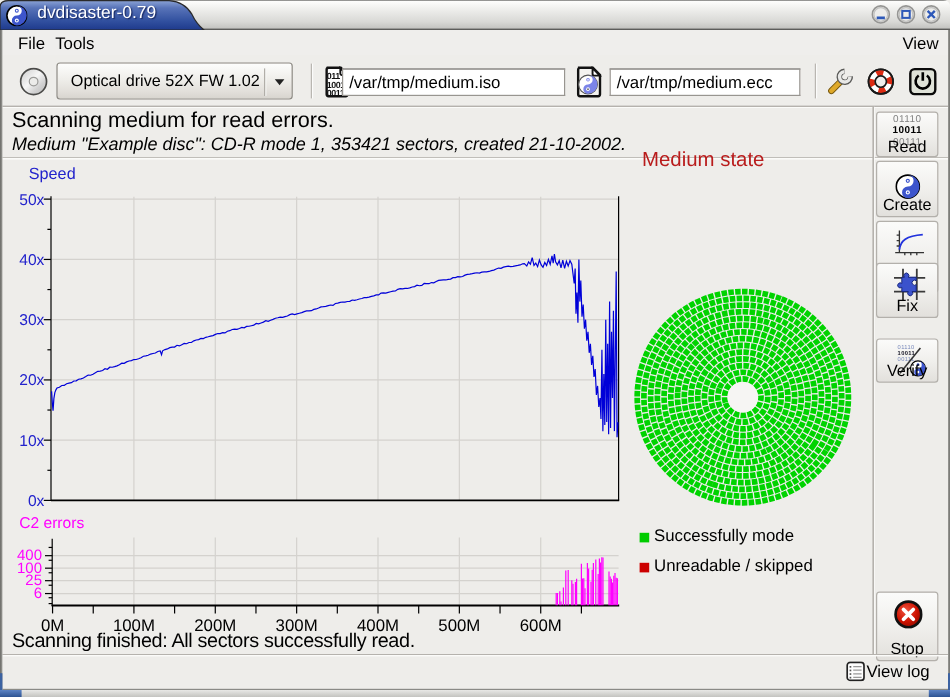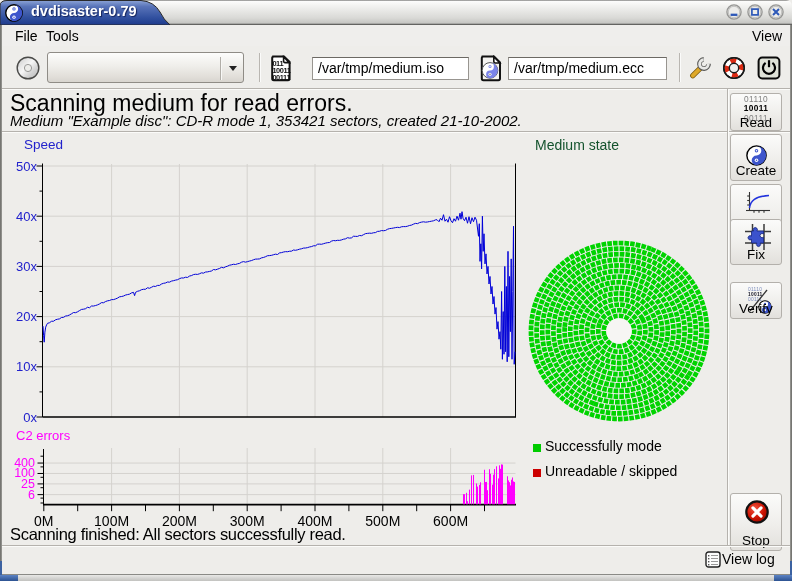--- a/index.html
+++ b/index.html
@@ -1,31 +1,31 @@
 <!DOCTYPE html>
 <html><head><meta charset="utf-8"><style>
 *{margin:0;padding:0;box-sizing:border-box}
 html,body{width:792px;height:581px;overflow:hidden}
 body{font-family:"Liberation Sans",sans-serif;background:#eeedea;position:relative;font-size:13px;color:#000}
 .abs{position:absolute}
 #titlebar{position:absolute;left:0;top:0;width:792px;height:25px;
  background:linear-gradient(#4a4a48 0,#fdfdfc 1px,#f2f2f0 6px,#d9d9d6 18px,#c6c6c3 23px,#8a8a88 24px,#3c3c3a 25px);
  border-radius:6px 6px 0 0}
-#wtitle{position:absolute;left:31px;top:3px;font-size:14.5px;font-weight:bold;color:#fff;text-shadow:1px 1px 1px #15255e;z-index:3}
+#wtitle{position:absolute;left:31px;top:3px;font-size:14.5px;font-weight:normal;color:#fff;text-shadow:1px 1px 1px #15255e;z-index:3}
 #menubar{position:absolute;left:2px;top:25px;width:788px;height:21px;background:#efeeec}
 #menubar div{position:absolute;top:3px;font-size:14px}
 #toolbar{position:absolute;left:2px;top:46px;width:788px;height:42px}
 .tsep{position:absolute;top:53px;width:1px;height:29px;background:#b9b6b1;box-shadow:1px 0 0 #fbfbfa}
 #combo{position:absolute;left:47px;top:52px;width:197px;height:31px;border:1px solid #8f8c86;border-radius:3px;
  background:linear-gradient(#fdfdfc,#efeeea 45%,#e2dfda 80%,#d8d5cf);}
 #combo .ct{position:absolute;left:11px;top:6.5px;font-size:13.5px}
 #combo .csep{position:absolute;right:22px;top:4px;width:1px;height:23px;background:#b1aea8;box-shadow:1px 0 0 #f8f8f6}
 #combo .arr{position:absolute;right:6px;top:13px;width:0;height:0;border-left:4.5px solid transparent;border-right:4.5px solid transparent;border-top:5.5px solid #222}
 .tinput{position:absolute;top:57px;height:23px;background:#fff;border:1px solid #989590;border-top-color:#6c6964;font-size:14px;line-height:21px;padding-left:5px}
-#msg1{position:absolute;left:10px;top:90px;font-size:23px}
+#msg1{position:absolute;left:10px;top:90px;font-size:18px}
 #msg2{position:absolute;left:10px;top:112px;font-size:15px;font-style:italic}
 .hsep{position:absolute;left:2px;width:788px;height:2px;background:linear-gradient(#b5b2ad 0,#b5b2ad 1px,#fbfbf9 1px)}
 .lbl{position:absolute;font-size:13px}
 #sidebar-sep{position:absolute;left:727px;top:89px;width:2px;height:456px;background:linear-gradient(90deg,#b5b2ad 0,#b5b2ad 1px,#fbfbf9 1px)}
 .sbtn{position:absolute;left:730px;width:52px;border:1px solid #b3b0ab;border-radius:3px;
  background:linear-gradient(#fbfbfa,#efeeeb 55%,#e2e0dc);text-align:center;font-size:13.5px}
 .sbtn .cap{position:absolute;bottom:2px;width:100%;text-align:center}
 #legend1{position:absolute;left:533px;top:444px;width:8px;height:8px;background:#00cc00}
 #legend2{position:absolute;left:533px;top:469px;width:8px;height:8px;background:#cc0000}
 #statusbar{position:absolute;left:722px;top:551px;font-size:14px}
@@ -88,34 +88,35 @@
 <stop offset="0" stop-color="#c9c9c9"></stop>
         <stop offset="0.45" stop-color="#f6f6f6"></stop>
         <stop offset="0.7" stop-color="#d2d2d2"></stop>
         <stop offset="1" stop-color="#b9b9b9"></stop>
       </linearGradient>
     </defs>
 <circle cx="12" cy="12" r="10.8" fill="url(#cdg)" stroke="#4a4a48" stroke-width="1.4"></circle>
 <circle cx="12" cy="12" r="3.6" fill="#ececea" stroke="#9a9a98" stroke-width="1"></circle>
 </svg>
 <div id="combo">
+    <span class="ct">Optical drive 52X FW 1.02</span>
     <span class="csep"></span>
     <span class="arr"></span>
   </div>
 <div class="tsep" style="left:259px"></div>
 <svg class="abs" style="left:270px;top:55px" width="21" height="27" viewBox="0 0 21 27">
 <path d="M2.2,1.4 h11.8 l5.6,5.6 v16.6 a1.6,1.6 0 0 1 -1.6,1.6 h-14.2 a1.6,1.6 0 0 1 -1.6,-1.6 v-20.6 a1.6,1.6 0 0 1 1.6,-1.6 z" fill="#fff" stroke="#121212" stroke-width="2"></path>
 <path d="M13.6,1.8 v4.4 a1.4,1.4 0 0 0 1.4,1.4 h4.2 z" fill="#fff" stroke="#121212" stroke-width="1.6"></path>
 <g font-size="7.4" font-weight="bold" fill="#111" font-family="Liberation Sans,sans-serif" letter-spacing="-0.4">
 <text x="2.4" y="11">011</text>
 <text x="2.4" y="18">10011</text>
 <text x="2.4" y="25">00111</text>
 </g>
 </svg>
-<div class="tinput" style="left:312px;width:157px">/var/tmp/medium.iso</div>
+<div class="tinput" style="left:285px;width:186px">/var/tmp/medium.iso</div>
 <svg class="abs" style="left:479px;top:55px" width="23" height="27" viewBox="0 0 23 27">
 <path d="M2.6,1.4 h12.4 l6,6 v16.2 a1.6,1.6 0 0 1 -1.6,1.6 h-15 a1.6,1.6 0 0 1 -1.6,-1.6 v-20.6 a1.6,1.6 0 0 1 1.6,-1.6 z" fill="#f4f3f0" stroke="#121212" stroke-width="2"></path>
 <path d="M14.8,1.8 v4.8 a1.4,1.4 0 0 0 1.4,1.4 h4.6 z" fill="#fff" stroke="#121212" stroke-width="1.6"></path>
 <circle cx="11" cy="15.4" r="7.8" fill="#fff" stroke="#555" stroke-width="1"></circle>
 <path d="M11,7.6 a7.8,7.8 0 0 1 0,15.6 a3.9,3.9 0 0 1 0,-7.8 a3.9,3.9 0 0 0 0,-7.8 z" fill="#7b84e8"></path>
 <circle cx="11" cy="11.5" r="1.5" fill="#7b84e8"></circle>
 <circle cx="11" cy="19.3" r="1.5" fill="#fff"></circle>
 <circle cx="11" cy="11.5" r="0.7" fill="#fff"></circle>
 <circle cx="11" cy="19.3" r="0.7" fill="#555"></circle>
 </svg>
@@ -138,21 +139,21 @@
 <svg class="abs" style="left:757px;top:56px" width="24" height="24" viewBox="0 0 24 24">
 <rect x="1.6" y="1.6" width="20.8" height="20.8" rx="3.6" fill="#dfe2d8" stroke="#0a0a0a" stroke-width="2"></rect>
 <path d="M8.6,6.9 a6,6 0 1 0 6.8,0" fill="none" stroke="#000" stroke-width="2.2"></path>
 <line x1="12" y1="4.2" x2="12" y2="11.2" stroke="#000" stroke-width="2.2"></line>
 </svg>
 <div class="hsep" style="top:88px"></div>
 <div id="msg1">Scanning medium for read errors.</div>
 <div id="msg2">Medium "Example disc": CD-R mode 1, 353421 sectors, created 21-10-2002.</div>
 <div class="hsep" style="top:131px"></div>
 <div class="lbl" style="left:24px;top:137px;color:#2222cc;font-size:13.5px">Speed</div>
-<div class="lbl" style="left:535px;top:137px;color:#14532d;font-size:14px">Medium state</div>
+<div class="lbl" style="left:535px;top:123px;color:#b91c1c;font-size:17px">Medium state</div>
 <div class="lbl" style="left:16px;top:428px;color:#ff00ff">C2 errors</div>
 <svg class="abs" style="left:0;top:132px" width="722" height="413" viewBox="0 0 722 413">
 <g stroke="#d4d2ce" stroke-width="1">
       <line x1="111.6" y1="32" x2="111.6" y2="285"></line>
       <line x1="111.6" y1="316" x2="111.6" y2="372.5"></line>
       <line x1="179.4" y1="32" x2="179.4" y2="285"></line>
       <line x1="179.4" y1="316" x2="179.4" y2="372.5"></line>
       <line x1="247.2" y1="32" x2="247.2" y2="285"></line>
       <line x1="247.2" y1="316" x2="247.2" y2="372.5"></line>
       <line x1="315.0" y1="32" x2="315.0" y2="285"></line>

